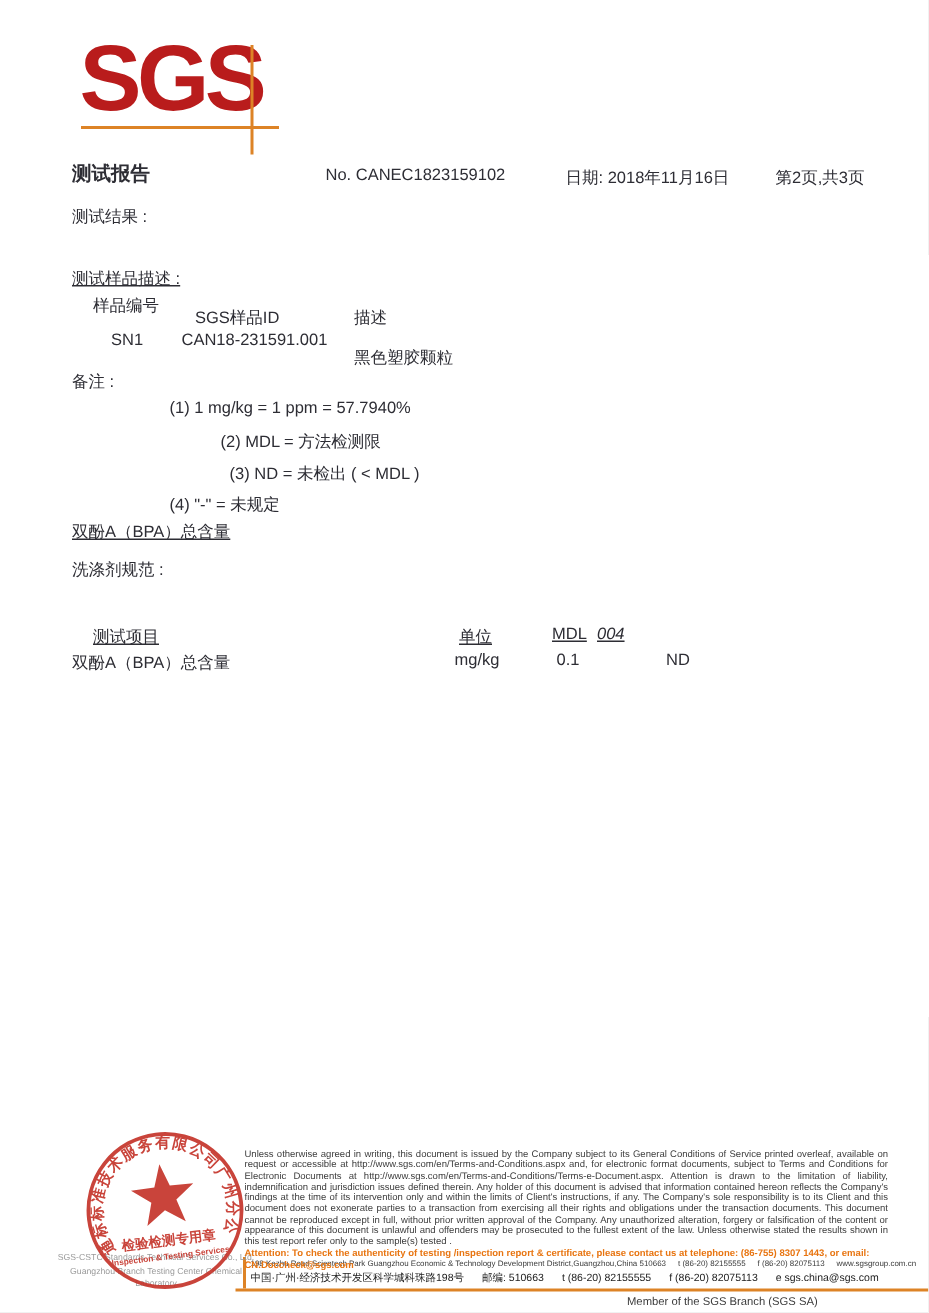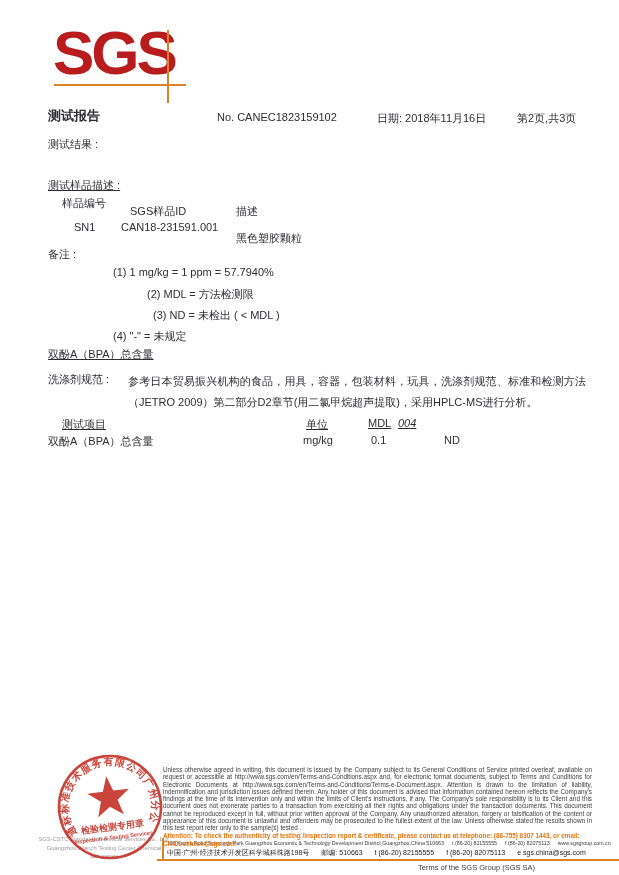--- a/index.html
+++ b/index.html
@@ -80,21 +80,20 @@
   <div class="abs t11 s-v3">黑色塑胶颗粒</div>
 
   <div class="abs t11 notes-label">备注 :</div>
   <div class="abs t11 note-0">(1) 1 mg/kg = 1 ppm = 57.7940%</div>
   <div class="abs t11 note-1">(2) MDL = 方法检测限</div>
   <div class="abs t11 note-2">(3) ND = 未检出 ( &lt; MDL )</div>
   <div class="abs t11 note-3">(4) "-" = 未规定</div>
 
   <div class="abs t11 bold ul bpa-title">双酚A（BPA）总含量</div>
   <div class="abs t11 method-label">洗涤剂规范 :</div>
-  <div class="abs t11 method-text">参考日本贸易振兴机构的食品，用具，容器，包装材料，玩具，洗涤剂规范、标准和检测方法（JETRO 2009）第二部分D2章节(用二氯甲烷超声提取)，采用HPLC-MS进行分析。</div>
 
   <div class="abs t11 ul r-h1">测试项目</div>
   <div class="abs t11 ul r-h2">单位</div>
   <div class="abs t11 ul r-h3">MDL</div>
   <div class="abs t11 ul it r-h4">004</div>
   <div class="abs t11 r-v1">双酚A（BPA）总含量</div>
   <div class="abs t11 r-v2">mg/kg</div>
   <div class="abs t11 r-v3">0.1</div>
   <div class="abs t11 r-v4">ND</div>
 
@@ -134,15 +133,15 @@
       <span>中国·广州·经济技术开发区科学城科珠路198号</span>
       <span>邮编: 510663</span>
       <span>t (86-20) 82155555</span>
       <span>f (86-20) 82075113</span>
       <span>e sgs.china@sgs.com</span>
     </div>
   </div>
 
   <div class="abs footer-vline"></div>
   <div class="abs footer-hline"></div>
-  <div class="abs member-line">Terms of the SGS Group (SGS SA)</div>
+  <div class="abs member-line">Member of the SGS Branch (SGS SA)</div>
 
 </div>
 
 </body></html>

